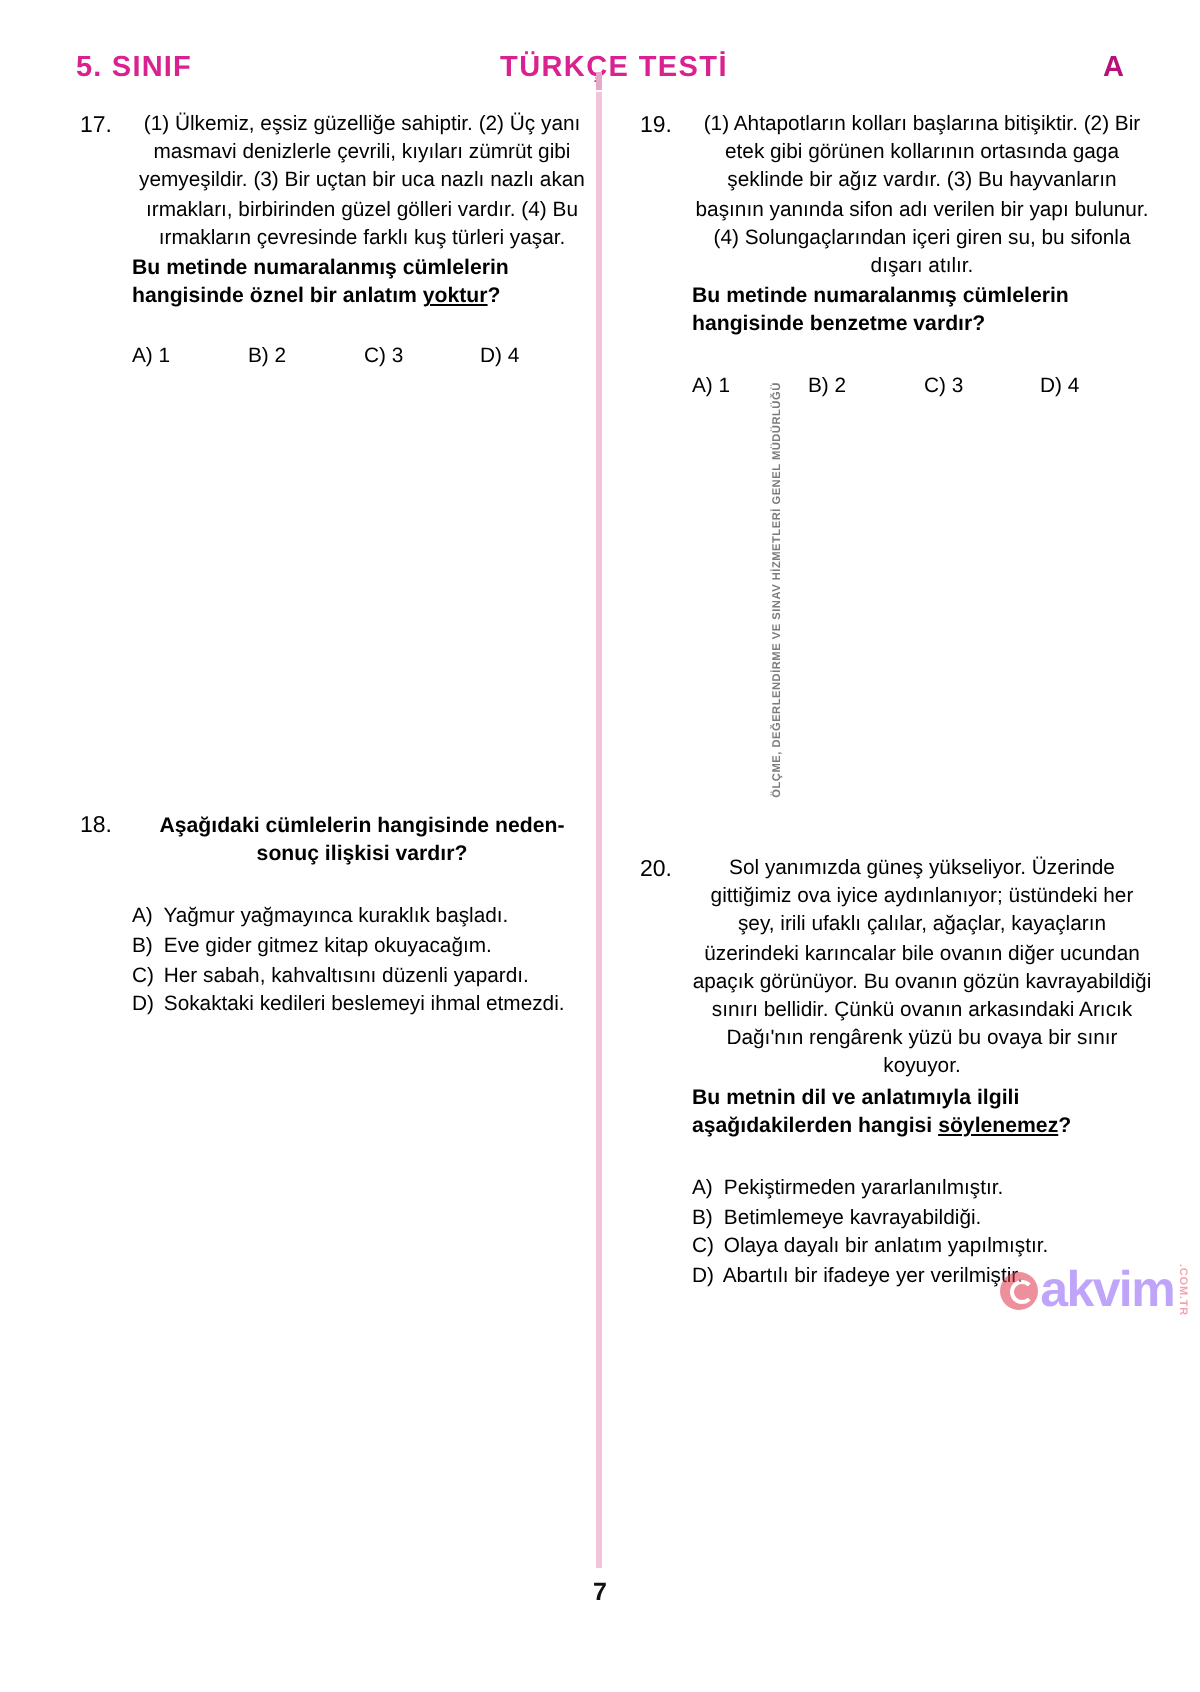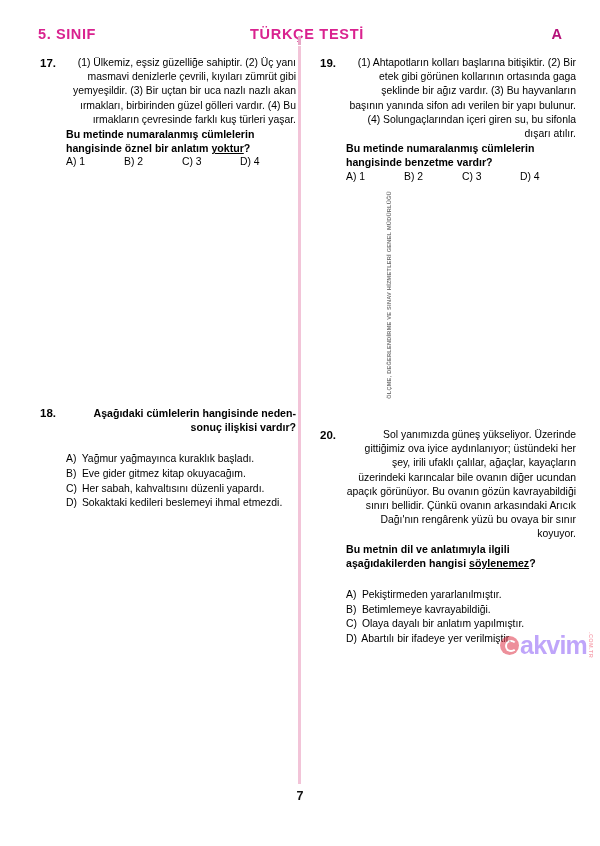--- a/index.html
+++ b/index.html
@@ -102,47 +102,48 @@
   .q-block { position: absolute; width: 256px; }
 
   .q-head {
     display: flex;
     align-items: flex-start;
   }
   .q-num {
     flex: 0 0 auto;
     width: 26px;
     font-size: 11.5px;
-    font-weight: bold;
+    font-weight: normal;
     line-height: 14.2px;
     text-align: left;
   }
   .q-body {
     flex: 1 1 auto;
     font-size: 10.4px;
     line-height: 14.2px;
-    text-align: right;
+    text-align: center;
   }
   .q-body.bold {
     font-weight: bold;
     font-size: 10.6px;
   }
 
   .passage { }
 
   .prompt {
     margin-left: 26px;
     font-size: 10.6px;
     font-weight: bold;
     line-height: 14.2px;
   }
   .prompt .u { text-decoration: underline; }
 
   
   .opts-row {
+    margin-top: 17px;
     margin-left: 26px;
     display: flex;
     font-size: 10.4px;
     line-height: 14px;
   }
   .opts-row .opt {
     width: 58px;
     flex: 0 0 58px;
   }
 

